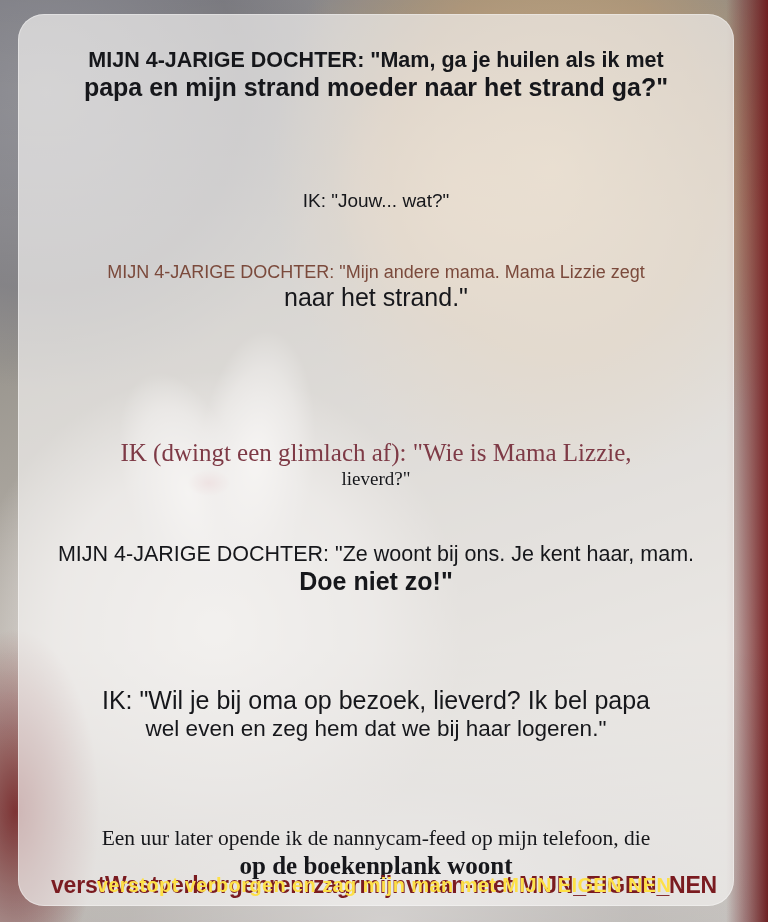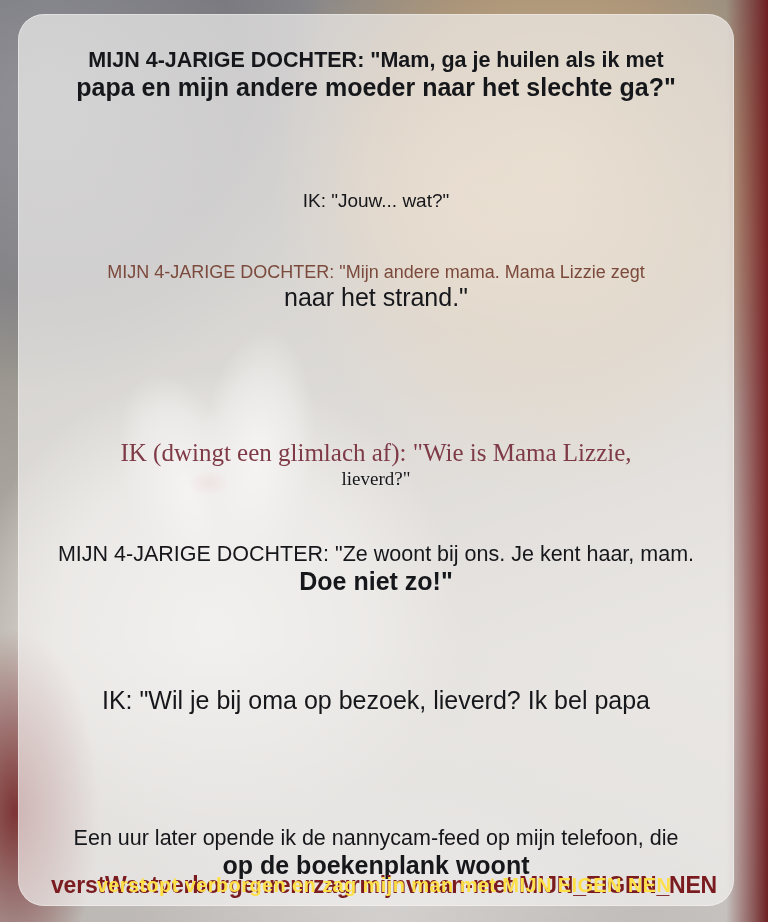--- a/index.html
+++ b/index.html
@@ -104,21 +104,21 @@
   .blk { color: #16171b; }
   .brown { color: #7b4a3c; }
   .maroon { color: #7e3a46; }
 
   .blockA { position: absolute; left: 24px; right: 24px; top: 34px; }
   .blockB { position: absolute; left: 24px; right: 24px; top: 176px; }
   .blockC { position: absolute; left: 24px; right: 24px; top: 248px; }
   .blockD { position: absolute; left: 24px; right: 24px; top: 424px; font-family: Liberation Serif, serif; }
   .blockE { position: absolute; left: 24px; right: 24px; top: 528px; }
   .blockF { position: absolute; left: 24px; right: 24px; top: 672px; }
-  .blockG { position: absolute; left: 24px; right: 24px; top: 812px; }
+  .blockG { position: absolute; left: 24px; right: 24px; top: 812px; font-family: Liberation Serif, serif; }
 
   .overlap-wrap {
     position: absolute;
     left: 0; right: 0; top: 872px;
     height: 44px;
   }
   .overlap-layer {
     position: absolute;
     left: 0; right: 0; top: 0;
     text-align: center;
@@ -137,21 +137,21 @@
   <div class="ear-b"></div>
   <div class="bunny-nose"></div>
   <div class="photo-shade"></div>
 
   <div class="panel"></div>
 
   <div class="content">
 
     <div class="blockA">
       <p class="line s1 bold blk">MIJN 4-JARIGE DOCHTER: "Mam, ga je huilen als ik met</p>
-      <p class="line s2 bold blk">papa en mijn andere moeder naar het slechte ga?"</p>
+      <p class="line s2 bold blk">papa en mijn strand moeder naar het strand ga?"</p>
     </div>
 
     <div class="blockB">
       <p class="line s3 reg blk">IK: "Jouw... wat?"</p>
     </div>
 
     <div class="blockC">
       <p class="line s4 reg brown">MIJN 4-JARIGE DOCHTER: "Mijn andere mama. Mama Lizzie zegt</p>
       <p class="line s2 reg blk">naar het strand."</p>
     </div>
@@ -161,20 +161,21 @@
       <p class="line s3 reg blk">lieverd?"</p>
     </div>
 
     <div class="blockE">
       <p class="line s1 reg blk">MIJN 4-JARIGE DOCHTER: "Ze woont bij ons. Je kent haar, mam.</p>
       <p class="line s2 bold blk">Doe niet zo!"</p>
     </div>
 
     <div class="blockF">
       <p class="line s2 reg blk">IK: "Wil je bij oma op bezoek, lieverd? Ik bel papa</p>
+      <p class="line s5 reg blk">wel even en zeg hem dat we bij haar logeren."</p>
     </div>
 
     <div class="blockG">
       <p class="line s1 reg blk">Een uur later opende ik de nannycam-feed op mijn telefoon, die</p>
       <p class="line s2 bold blk">op de boekenplank woont</p>
     </div>
 
   </div>
 
   <div class="overlap-wrap">

